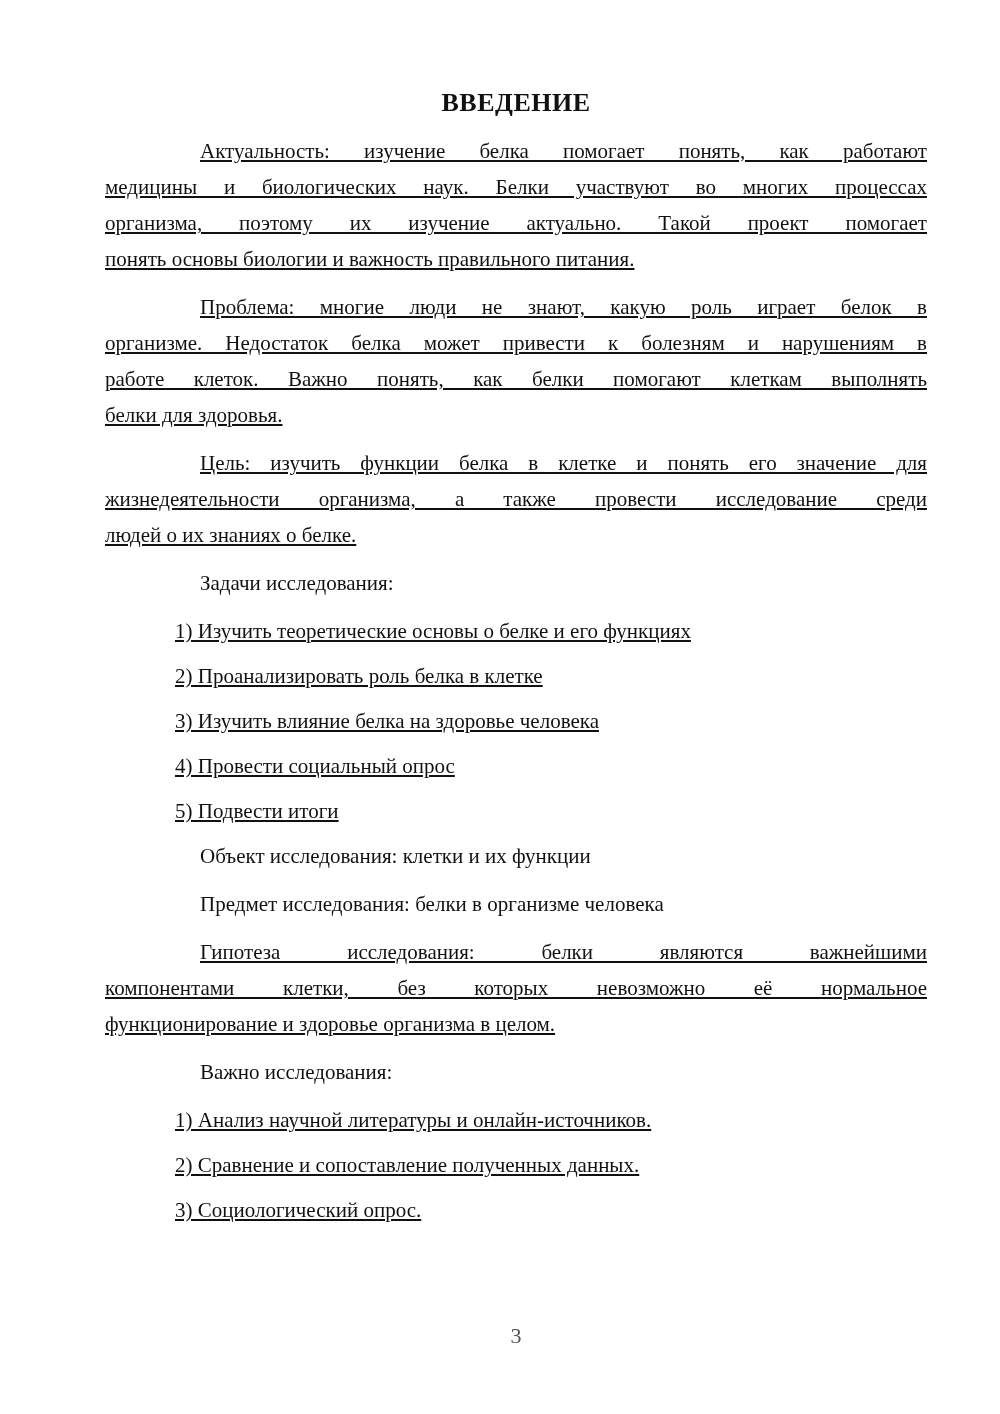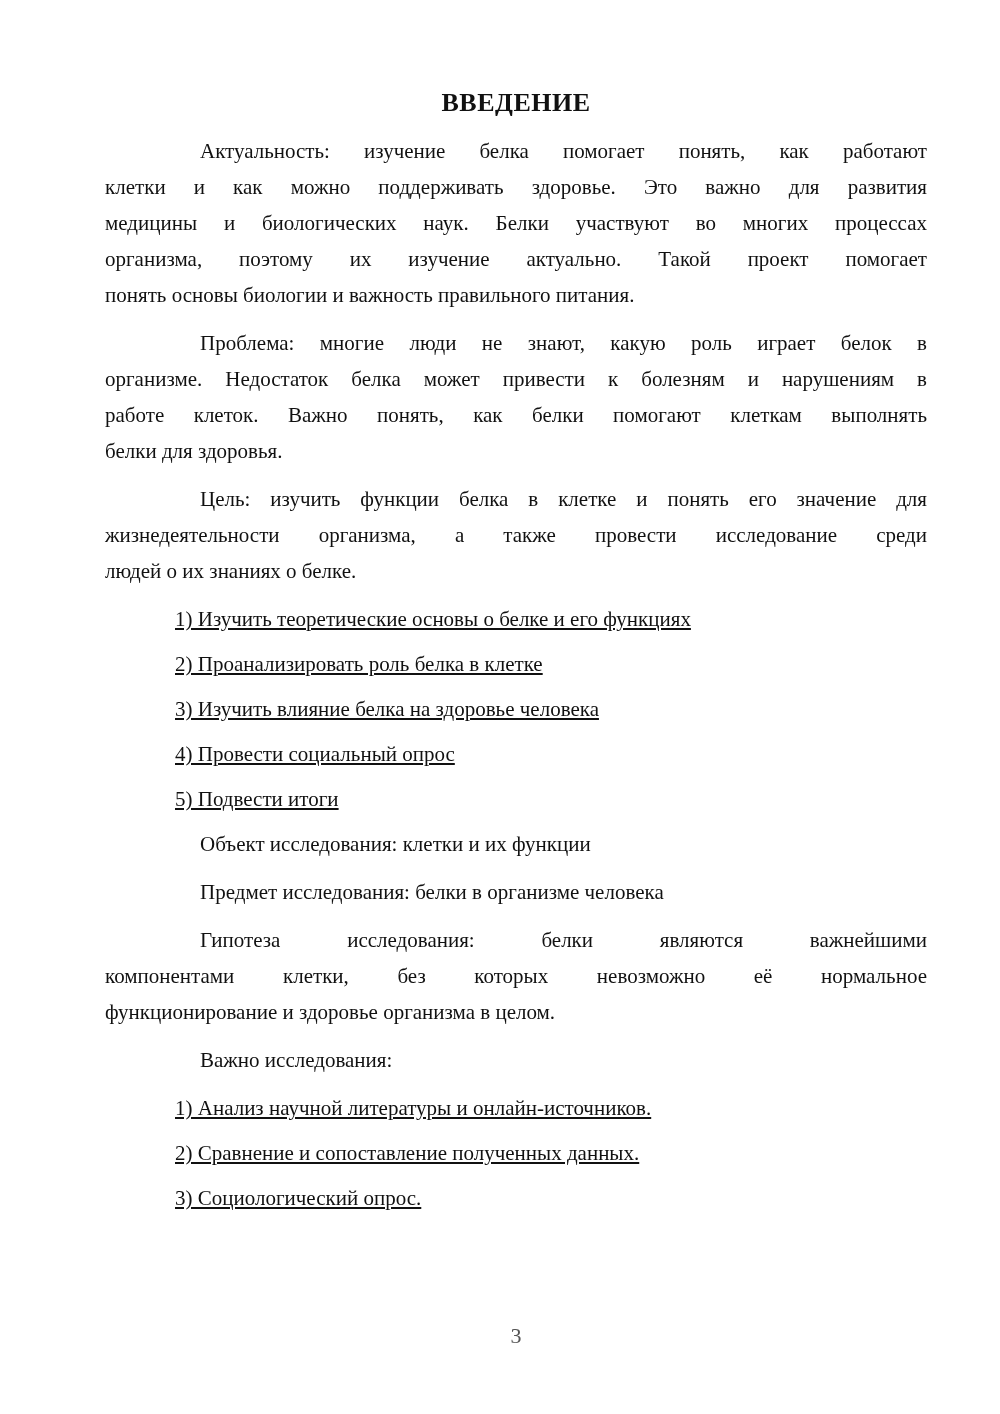--- a/index.html
+++ b/index.html
@@ -22,20 +22,21 @@
   .doc-title {
     font-size: 26px;
     font-weight: 700;
     line-height: 32px;
     text-align: center;
     margin: 0 0 14px 0;
     letter-spacing: 0.5px;
   }
   .para {
     margin: 0 0 12px 0;
+    text-decoration: underline;
   }
   .line {
     font-size: 21px;
     line-height: 36px;
     text-align: justify;
     text-align-last: justify;
   }
   .line.first {
     text-indent: 95px;
   }
@@ -67,39 +68,39 @@
 </style>
 </head>
 <body>
 
 <div class="page">
 
   <h1 class="doc-title">ВВЕДЕНИЕ</h1>
 
   <div class="para">
     <div class="line first">Актуальность: изучение белка помогает понять, как работают</div>
-    <div class="line">клетки и как можно поддерживать здоровье. Это важно для развития</div>
     <div class="line">медицины и биологических наук. Белки участвуют во многих процессах</div>
     <div class="line">организма, поэтому их изучение актуально. Такой проект помогает</div>
     <div class="line last">понять основы биологии и важность правильного питания.</div>
   </div>
 
   <div class="para">
     <div class="line first">Проблема: многие люди не знают, какую роль играет белок в</div>
     <div class="line">организме. Недостаток белка может привести к болезням и нарушениям в</div>
     <div class="line">работе клеток. Важно понять, как белки помогают клеткам выполнять</div>
     <div class="line last">белки для здоровья.</div>
   </div>
 
   <div class="para">
     <div class="line first">Цель: изучить функции белка в клетке и понять его значение для</div>
     <div class="line">жизнедеятельности организма, а также провести исследование среди</div>
     <div class="line last">людей о их знаниях о белке.</div>
   </div>
 
+  <p class="single">Задачи исследования:</p>
 
   <div>
     <div class="list-item">1) Изучить теоретические основы о белке и его функциях</div>
     <div class="list-item">2) Проанализировать роль белка в клетке</div>
     <div class="list-item">3) Изучить влияние белка на здоровье человека</div>
     <div class="list-item">4) Провести социальный опрос</div>
     <div class="list-item">5) Подвести итоги</div>
   </div>
 
   <p class="single">Объект исследования: клетки и их функции</p>

